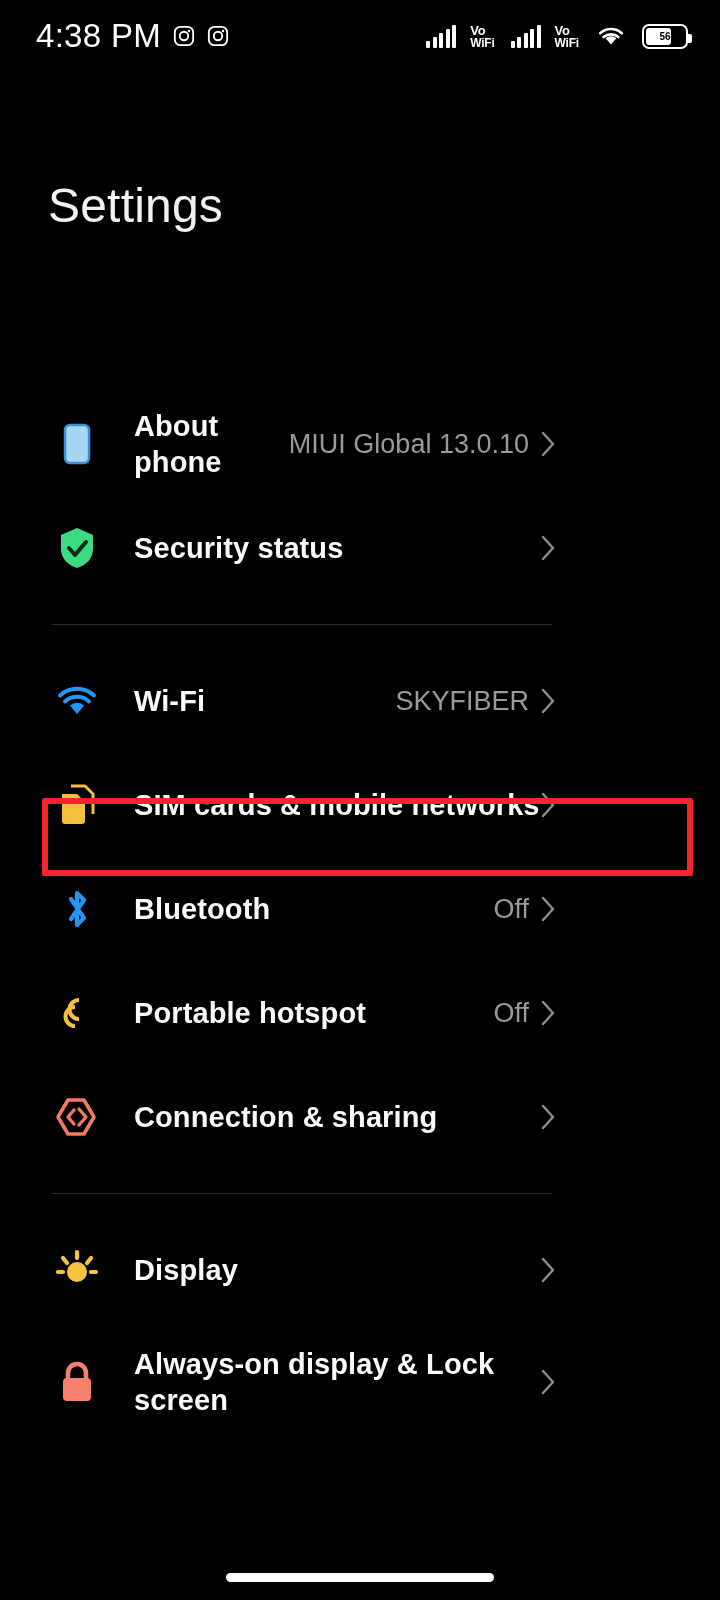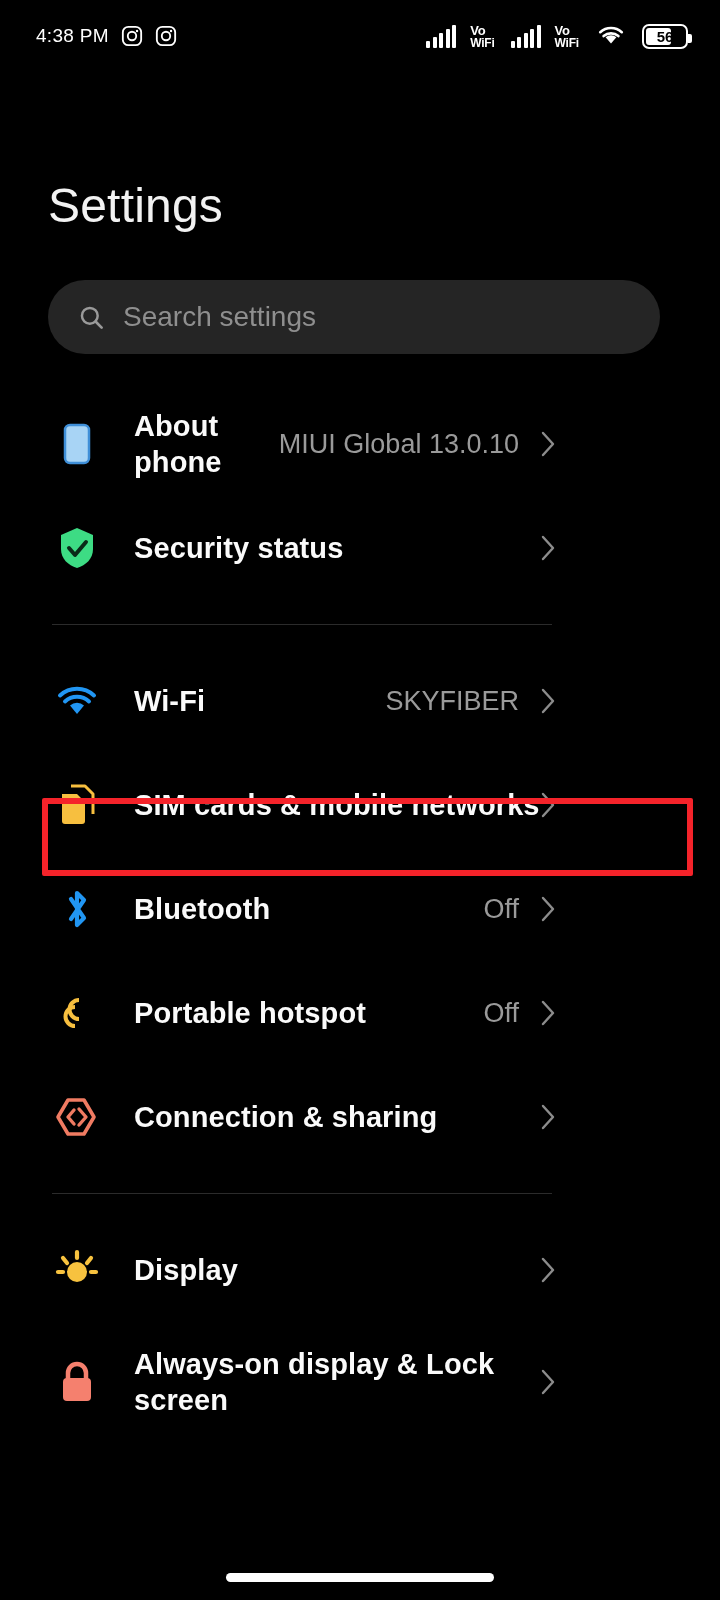--- a/index.html
+++ b/index.html
@@ -11,23 +11,23 @@
   }
   .screen { position: relative; width: 720px; height: 1600px; background: #000; }
 
   
   .statusbar {
     position: absolute; top: 0; left: 0; width: 720px; height: 72px;
     display: flex; align-items: center; justify-content: space-between;
     padding: 0 32px 0 36px;
   }
   .sb-left { display: flex; align-items: center; gap: 12px; }
-  .sb-time { color: #fff; font-size: 19px; font-weight: 400; letter-spacing: .3px; }
+  .sb-time { color: #fff; font-size: 33px; font-weight: 400; letter-spacing: .3px; }
   .ig-icon { width: 22px; height: 22px; display: block; }
-  .sb-right { display: flex; align-items: flex-start; gap: 11px; }
+  .sb-right { display: flex; align-items: center; gap: 11px; }
   .sig { display: flex; align-items: flex-end; gap: 2.5px; height: 24px; }
   .sig i { display: block; width: 4px; background: #fff; border-radius: 1px; }
   .sig i:nth-child(1){height:7px}.sig i:nth-child(2){height:11px}
   .sig i:nth-child(3){height:15px}.sig i:nth-child(4){height:19px}
   .sig i:nth-child(5){height:23px}
   .vowifi { display:flex; flex-direction:column; justify-content:center;
             line-height:1.0; color:#fff; font-size:12px; font-weight:700;
             margin: 0 5px 0 3px; letter-spacing:-0.2px; }
   .vowifi span:first-child { font-size: 13px; }
   .wifi-ic { width: 28px; height: 22px; margin: 0 6px 0 2px; }
@@ -37,21 +37,21 @@
     display: flex; align-items: center; justify-content: center;
   }
   .battery::after {
     content:""; position:absolute; right:-6px; top:8px;
     width:4px; height:9px; background:#fff; border-radius:0 2px 2px 0;
   }
   .battery .fill {
     position:absolute; left:2px; top:2px; bottom:2px; width:60%;
     background:#fff; border-radius:3px;
   }
-  .battery .lvl { position: relative; color: #000; font-size: 15px; font-weight: 700; z-index:2; }
+  .battery .lvl { position: relative; color: #000; font-size: 10px; font-weight: 700; z-index:2; }
 
   
   .page-title {
     position: absolute; left: 48px; top: 178px;
     color: #f2f2f2; font-size: 48px; font-weight: 300; letter-spacing: 0.2px;
   }
   .searchbar {
     position: absolute; left: 48px; top: 280px;
     width: 612px; height: 74px; border-radius: 37px;
     background: #252525;
@@ -65,21 +65,21 @@
   .row {
     position: relative; display: flex; align-items: center;
     height: 104px; padding: 0 48px 0 52px;
   }
   .row.tall { height: 120px; }
   .row-icon { width: 50px; flex: none; display:flex; align-items:center; justify-content:center; }
   .row-label {
     flex: 1; color: #fafafa; font-size: 29px; font-weight: 700;
     margin-left: 32px; line-height: 1.25; letter-spacing: .1px;
   }
-  .row-value { color: #9a9a9a; font-size: 27px; margin-right: 22px; white-space: nowrap; }
+  .row-value { color: #9a9a9a; font-size: 27px; margin-right: 12px; white-space: nowrap; }
   .badge {
     background: #ff5b0a; color: #fff; font-size: 22px; font-weight: 700;
     min-width: 38px; height: 38px; border-radius: 19px;
     display: flex; align-items: center; justify-content: center;
     margin-right: 18px; padding: 0 6px;
   }
   .chev { width: 15px; height: 26px; flex: none; }
   .divider { height: 1px; background: #2b2b2b; margin: 24px 52px; }
 
   
@@ -146,27 +146,20 @@
       </svg>
       <span class="battery">
         <span class="fill"></span>
         <span class="lvl">56</span>
       </span>
     </div>
   </div>
 
   <div class="page-title">Settings</div>
 
-  <div class="searchbar">
-    <svg class="search-icon" viewBox="0 0 24 24">
-      <circle cx="10.5" cy="10.5" r="7" fill="none" stroke="#9a9a9a" stroke-width="2.2"></circle>
-      <line x1="15.6" y1="15.6" x2="21" y2="21" stroke="#9a9a9a" stroke-width="2.4" stroke-linecap="round"></line>
-    </svg>
-    <span class="search-ph">Search settings</span>
-  </div>
 
   <div class="list">
 
     <div>
 
       <div class="row">
         <span class="row-icon">
           <svg width="36" height="44" viewBox="0 0 36 44">
             <rect x="6" y="3" width="24" height="38" rx="5" fill="#a8d4f5" stroke="#3f8fd8" stroke-width="2.5"></rect>
           </svg>

